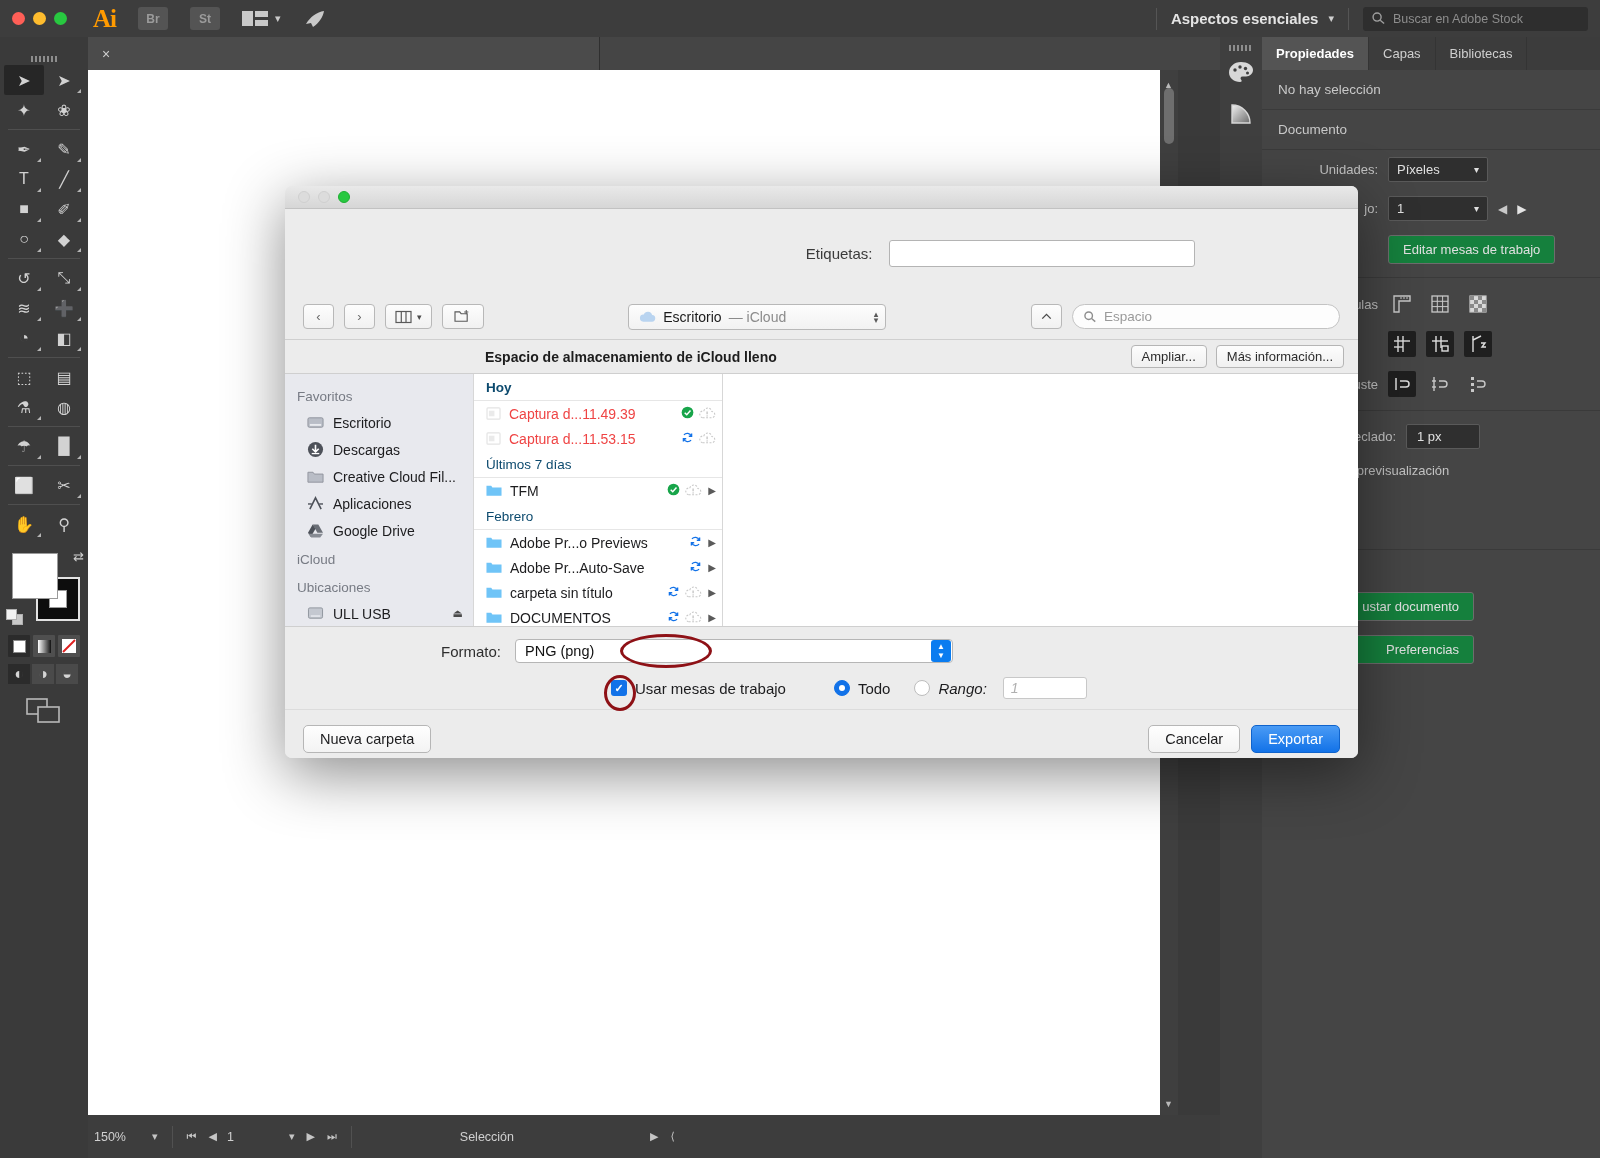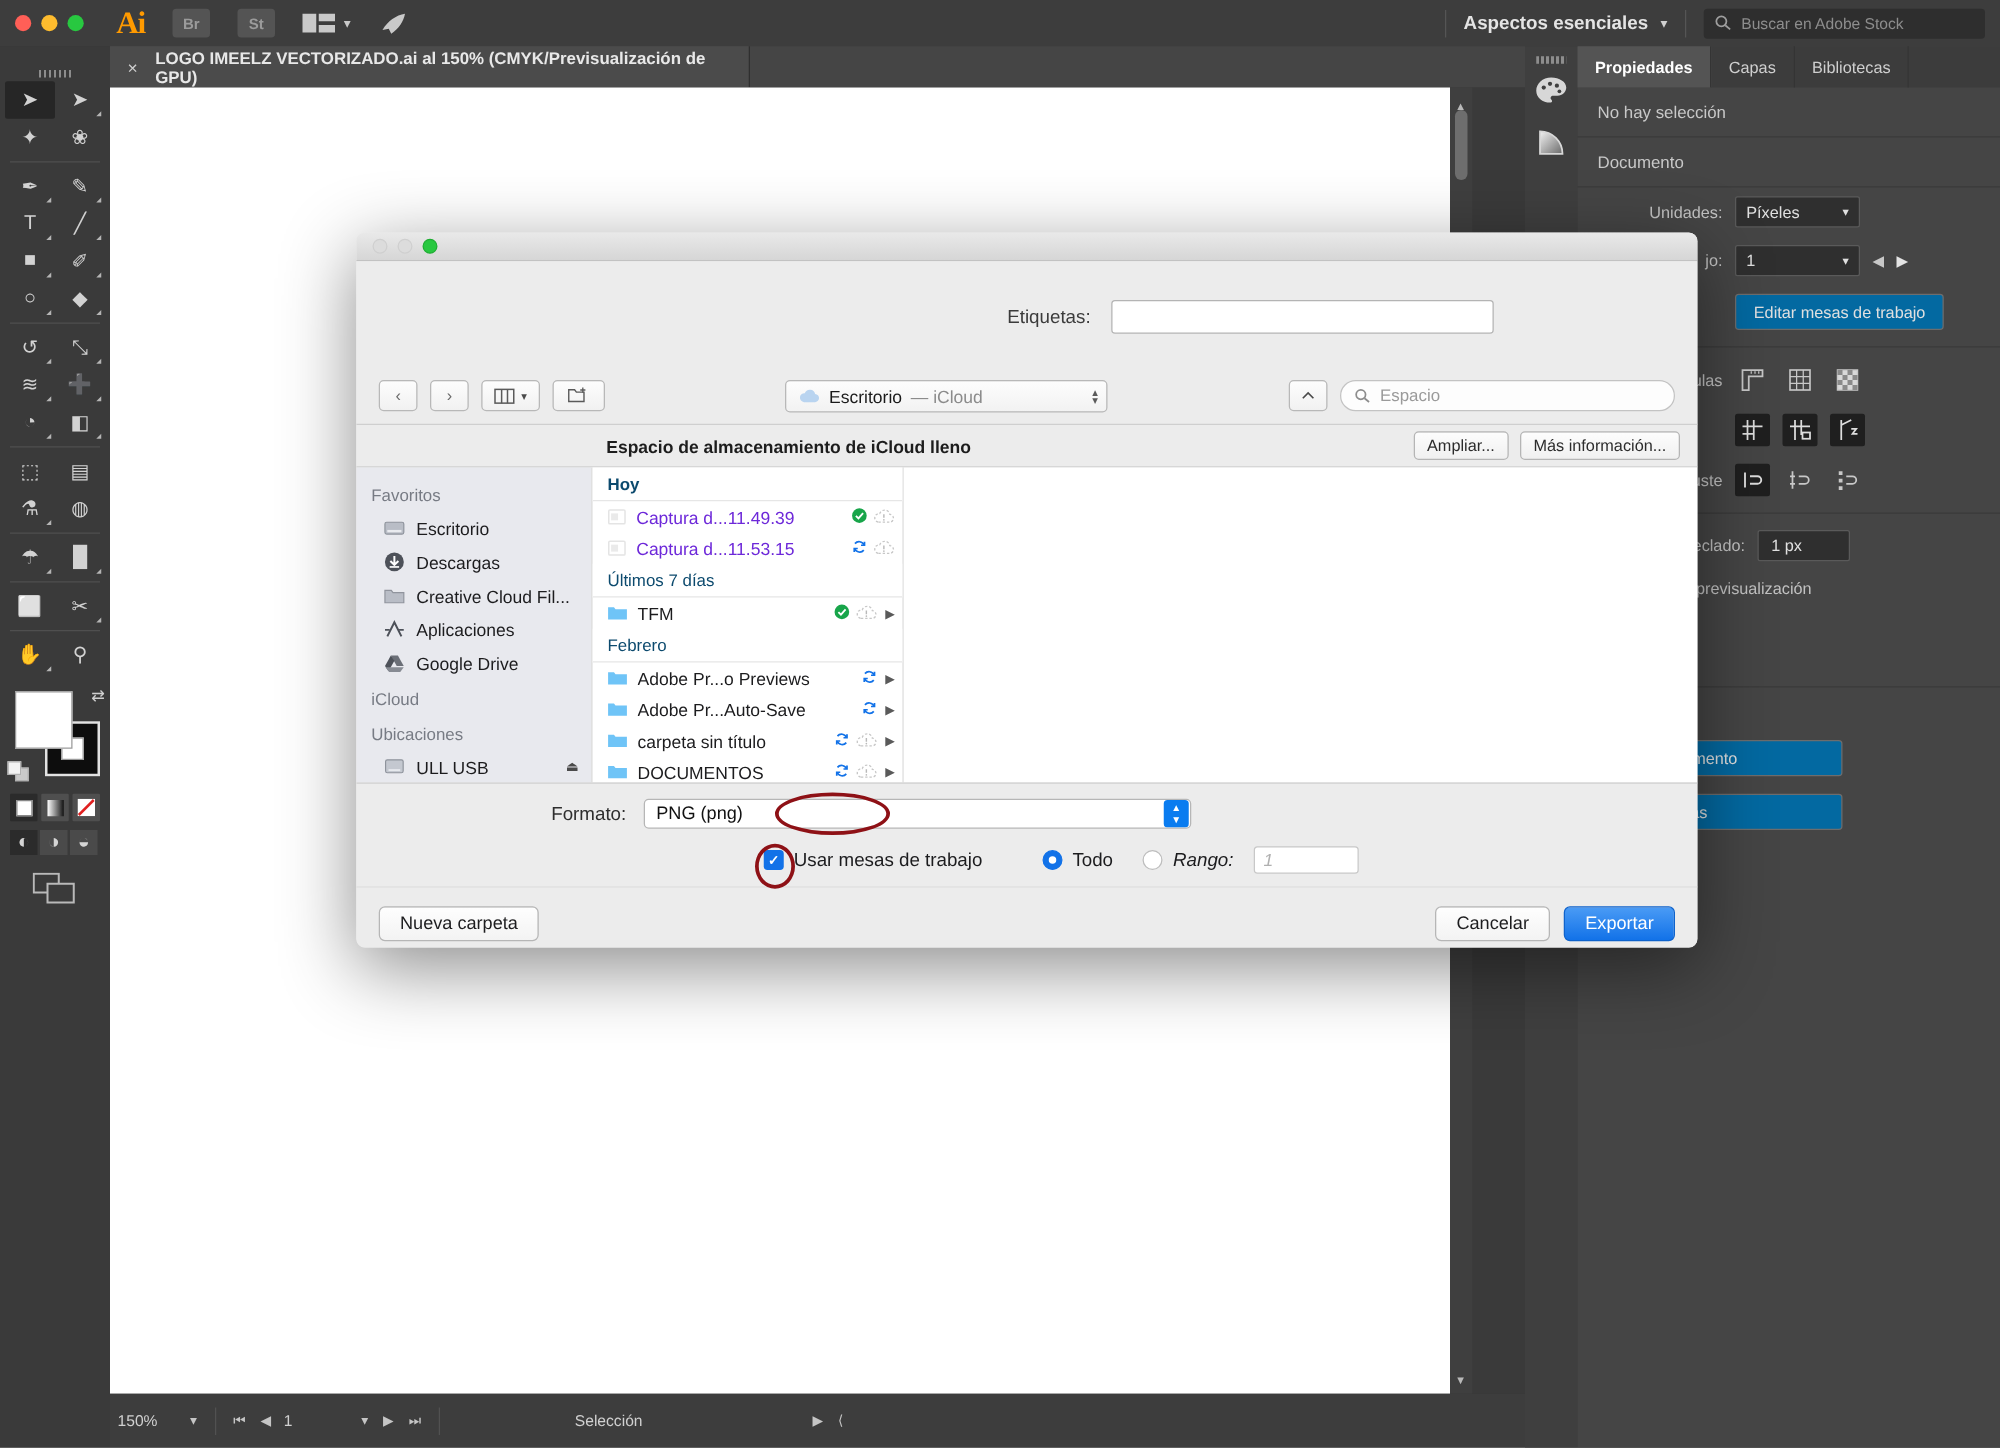--- a/index.html
+++ b/index.html
@@ -217,22 +217,22 @@
     display: flex; align-items: center; gap: 10px; padding: 7px 16px;
     color: #c2c2c2; font-size: 13px;
   }
   .rp-label { text-align: right; }
   .rp-select {
     background: #2f2f2f; border: 1px solid #5a5a5a; border-radius: 2px;
     color: #e0e0e0; font-size: 13px; padding: 4px 8px;
     display: flex; align-items: center; justify-content: space-between;
   }
   .rp-btn {
-    background: #0369a1; border: 1px solid #6d6d6d; border-radius: 3px;
-    color: #e0e0e0; font-size: 13px; padding: 6px 14px; text-align: left;
+    background: #15803d; border: 1px solid #6d6d6d; border-radius: 3px;
+    color: #e0e0e0; font-size: 13px; padding: 6px 14px; text-align: right;
   }
   .rp-iconbtn {
     width: 28px; height: 26px; background: #2f2f2f; border-radius: 2px;
     display: flex; align-items: center; justify-content: center; color: #ccc;
   }
   .rp-iconbtn.plain { background: transparent; }
   .rp-iconbtn.sel { background: #1f1f1f; }
   .rp-field {
     background: #2f2f2f; border: 1px solid #5a5a5a; border-radius: 2px;
     color: #e0e0e0; font-size: 13px; padding: 4px 10px; min-width: 74px;
@@ -316,21 +316,21 @@
               border-left: 1px solid #d7d7d7; overflow: hidden; }
   .grp-hdr {
     font-size: 13.5px; color: #0c4a6e; padding: 6px 0 5px 12px;
     border-bottom: 1px solid #e6e6e6; background: #fff;
   }
   .grp-hdr.bold { font-weight: bold; }
   .frow {
     display: flex; align-items: center; gap: 8px; padding: 0 6px 0 12px;
     height: 25px; font-size: 14px; color: #1c1c1e;
   }
-  .frow.dim { color: #6d28d9; }
+  .frow.dim { color: #ef4444; }
   .fname { flex: 1; overflow: hidden; white-space: nowrap; }
   .badges { display: flex; align-items: center; gap: 4px; }
   .dlg-preview { flex: 1; background: #ffffff; }
 
   .dlg-format {
     background: #ececec; border-top: 1px solid #cfcfcf; padding: 12px 0 10px 0;
     position: relative;
   }
   .fmt-row { display: flex; align-items: center; }
   .fmt-label { width: 230px; text-align: right; padding-right: 14px;
@@ -421,21 +421,20 @@
         </svg>
         <span class="ph">Buscar en Adobe Stock</span>
       </div>
     </div>
   </div>
 
   <div class="tabbar">
     <div class="collapse-l">«</div>
     <div class="doctab">
       <span class="x">×</span>
-      <span class="t">LOGO IMEELZ VECTORIZADO.ai al 150% (CMYK/Previsualización de GPU)</span>
     </div>
     <div class="collapse-r2">«</div>
     <div class="collapse-r">»</div>
   </div>
 
   <div class="toolbar">
     <div class="tb-grip">
         <i></i>
       </div>
     <div class="tools" id="tools-host">

